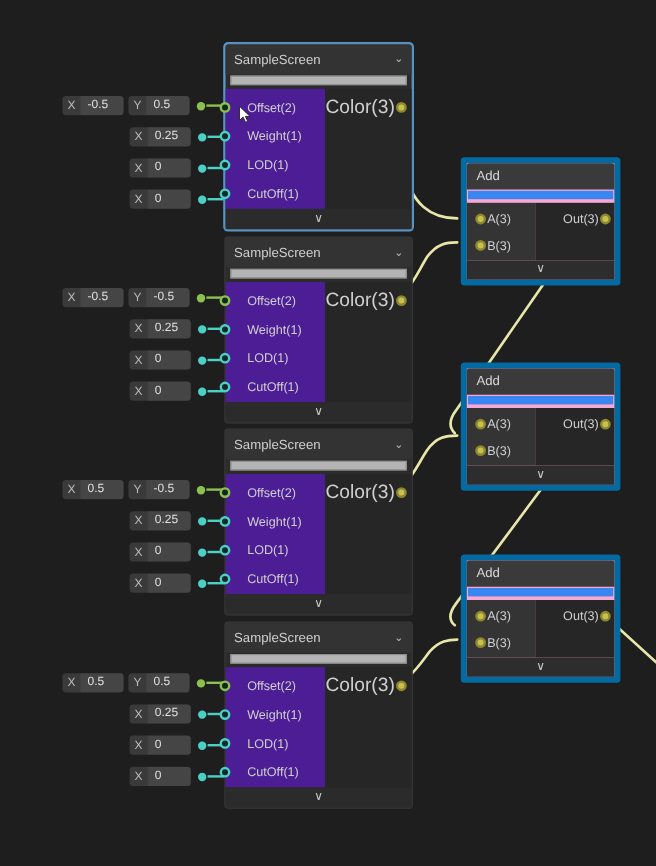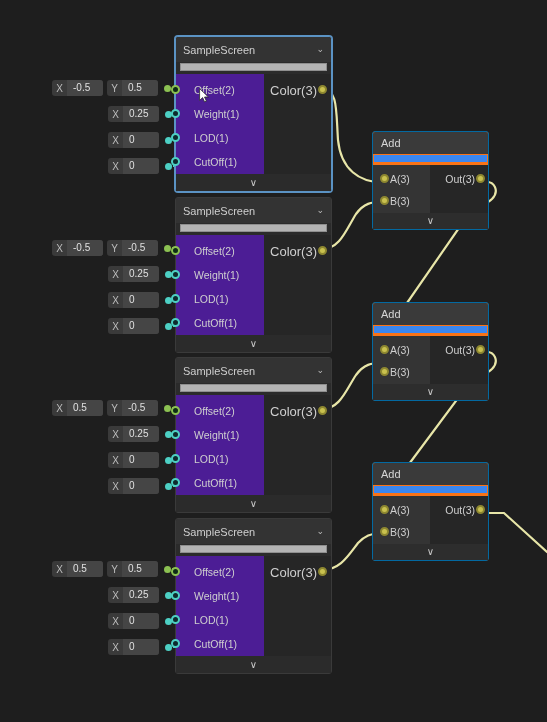--- a/index.html
+++ b/index.html
@@ -7,53 +7,53 @@
     width:547px;height:722px;position:relative;overflow:hidden;
     font-family:"Liberation Sans","DejaVu Sans",sans-serif;
     background:#1e1e1e;color:#d8d8d8;
   }
   #canvas{position:absolute;inset:0;}
 
   
   #wires{position:absolute;left:0;top:0;width:547px;height:722px;pointer-events:none;}
 
   
-  .node{position:absolute;box-sizing:border-box;}
+  .node{position:absolute;box-sizing:border-box;margin-left:12px;}
 
   
   .ss{
     width:157px;background:#2b2b2b;border:1px solid #3a3a3a;border-radius:3px;
   }
   .ss.selected{border:1px solid #5b93c4;box-shadow:0 0 0 1px #5b93c4;}
   .ss-title{
     height:25px;display:flex;align-items:center;justify-content:space-between;
     padding:0 7px;background:#333333;font-size:11px;color:#cfcfcf;
     border-radius:2px 2px 0 0;
   }
   .ss-title .chev{color:#bdbdbd;font-size:9px;line-height:1;}
   .ss-strip{height:8px;margin:1px 4px 0 4px;background:#b4b4b4;border:1px solid #8f8f8f;box-sizing:border-box;}
   .ss-body{display:flex;margin-top:3px;min-height:96px;}
   .ss-in{width:88px;background:#4c1d95;padding-top:4px;}
   .ss-out{flex:1;background:#262626;padding-top:4px;position:relative;}
   .prow{height:24px;display:flex;align-items:center;font-size:10.5px;color:#cfcfcf;position:relative;}
   .prow .lbl{padding-left:18px;}
-  .orow{height:24px;display:flex;align-items:center;justify-content:flex-end;font-size:13px;color:#cfcfcf;padding-right:14px;position:relative;}
+  .orow{height:24px;display:flex;align-items:center;font-size:16px;color:#cfcfcf;padding-right:14px;position:relative;}
   .ss-foot{height:17px;display:flex;align-items:center;justify-content:center;background:#2b2b2b;}
   .ss-foot .chev{color:#c8c8c8;font-size:10px;line-height:1;}
 
   
   .port{position:absolute;width:9px;height:9px;border-radius:50%;box-sizing:border-box;border:2px solid #000;}
   .port.in{left:-5px;}
   .port.out{right:-5px;}
   .p-green{background:#0e2a16;border-color:#8cc152;}
   .p-cyan{background:#0d2a2d;border-color:#4dd0c4;}
   .p-yellow{background:#c9c14f;border-color:#8d8730;}
 
   
-  .add{width:117px;background:#f97316;border:1px solid #0369a1;border-radius:3px;}
+  .add{width:133px;background:#f9a8d4;border:5px solid #0369a1;border-radius:3px;}
   .add-title{height:22px;display:flex;align-items:center;padding:0 8px;background:#3a3a3a;font-size:11px;color:#d6d6d6;border-radius:2px 2px 0 0;}
   .add-bar{height:7px;background:#3a86f0;margin:1px 1px 0 1px;}
   .add-body{display:flex;margin-top:3px;min-height:48px;text-align:right;}
   .add-in{width:57px;background:#343434;padding-top:3px;}
   .add-out{flex:1;background:#262626;padding-top:3px;}
   .add-foot{height:16px;display:flex;align-items:center;justify-content:center;background:#2d2d2d;}
   .add-foot .chev{color:#c8c8c8;font-size:10px;line-height:1;}
   .arow{height:22px;display:flex;align-items:center;font-size:10.5px;color:#cfcfcf;position:relative;}
   .arow .lbl{padding-left:17px;}
   .aorow{height:22px;display:flex;align-items:center;justify-content:flex-end;font-size:10.5px;color:#cfcfcf;padding-right:13px;position:relative;}

